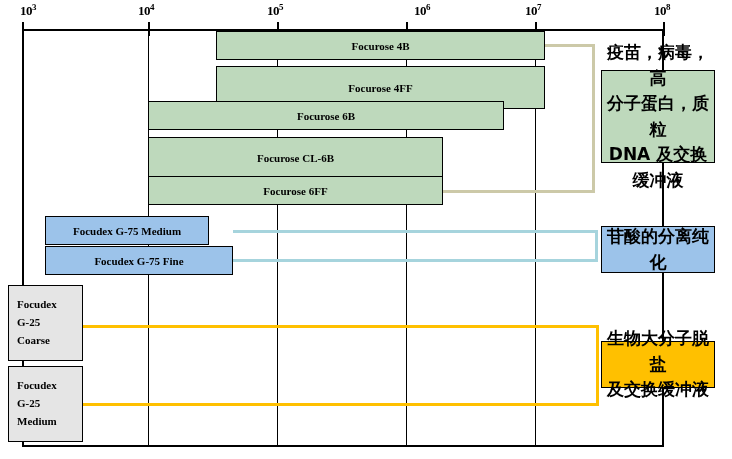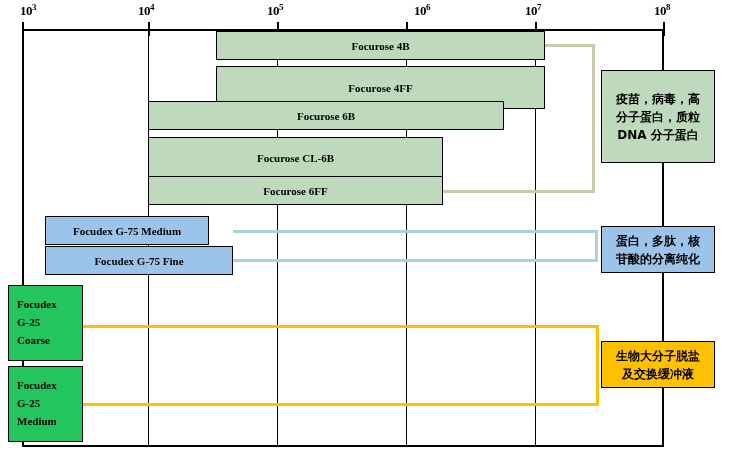--- a/index.html
+++ b/index.html
@@ -78,36 +78,36 @@
     align-items: center;
     justify-content: center;
     font-size: 11px;
     font-weight: bold;
     color: #000000;
     white-space: nowrap;
   }
   .bar.green  { background: #bed9bc; }
   .bar.blue   { background: #9cc3ea; }
   .bar.yellow {
-    background: #22c55e;
+    background: #e5e5e5;
     display: block;
     padding: 9px 0 0 8px;
     line-height: 1.65;
     text-align: left;
     font-size: 11px;
   }
   .bar.yellow .yline { display: block; }
 
   
   .callout {
     position: absolute;
     box-sizing: border-box;
     border: 1px solid #000000;
     font-family: "DejaVu Sans", "Liberation Sans", sans-serif;
-    font-size: 12px;
+    font-size: 17px;
     font-weight: bold;
     color: #000000;
     line-height: 1.5;
     text-align: center;
     display: flex;
     align-items: center;
     justify-content: center;
     padding: 2px 4px;
   }
   .callout.green  { background: #bed9bc; }
@@ -193,27 +193,26 @@
   <div class="bar yellow" style="left:8px; top:366px; width:75px; height:76px;">
     <span class="yline">Focudex</span>
     <span class="yline">G-25</span>
     <span class="yline">Medium</span>
   </div>
 
   <div class="callout green" style="left:601px; top:70px; width:114px; height:93px;">
     <div>
       <div>疫苗，病毒，高</div>
       <div>分子蛋白，质粒</div>
-      <div>DNA 分子蛋白</div>
+      <div>DNA 及交换缓冲液</div>
     </div>
   </div>
 
   <div class="callout blue" style="left:601px; top:226px; width:114px; height:47px;">
     <div>
-      <div>蛋白，多肽，核</div>
       <div>苷酸的分离纯化</div>
     </div>
   </div>
 
   <div class="callout yellow" style="left:601px; top:341px; width:114px; height:47px;">
     <div>
       <div>生物大分子脱盐</div>
       <div>及交换缓冲液</div>
     </div>
   </div>

